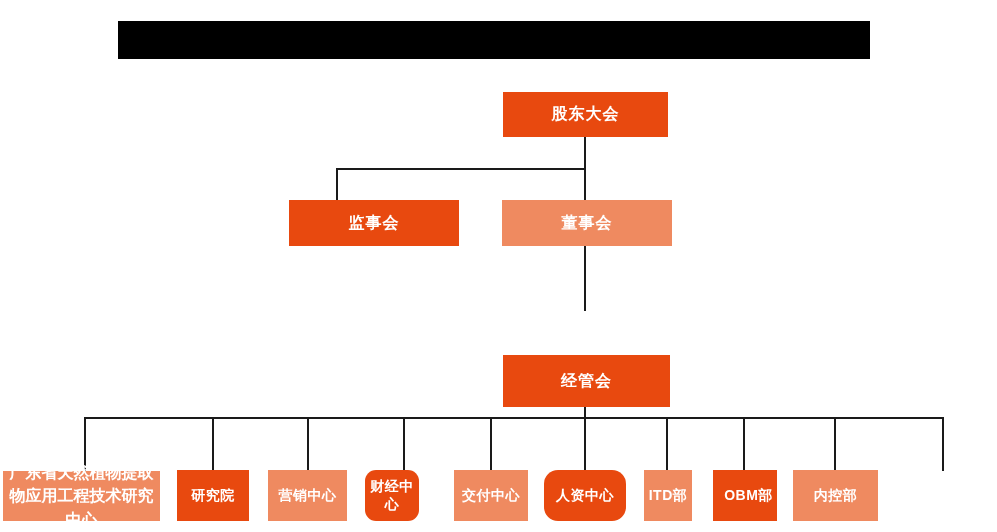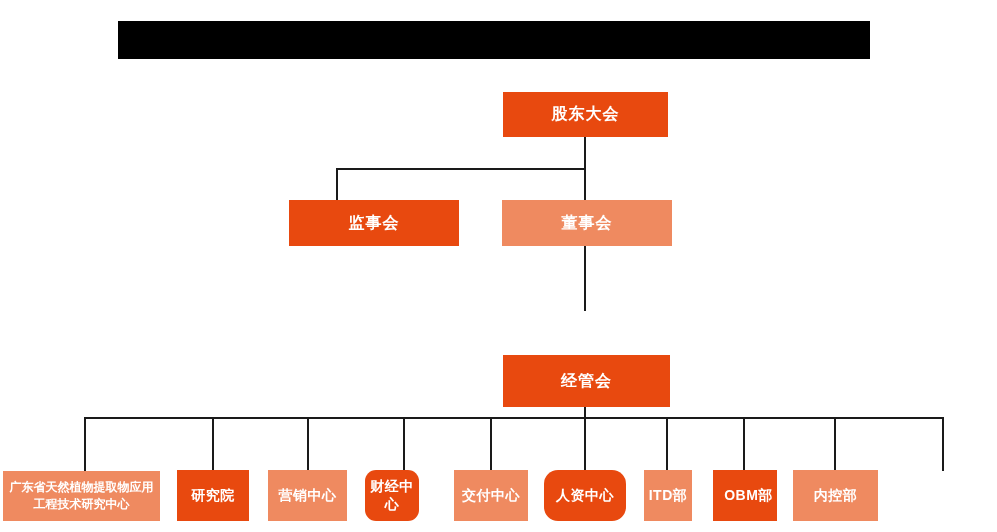--- a/index.html
+++ b/index.html
@@ -45,21 +45,21 @@
     position:absolute;
     background:var(--line);
   }
   
   .n-root {left:503px; top:92px;  width:165px; height:45px;}
   .n-sup  {left:253px; top:200px; width:170px; height:46px;margin-left:36px;}
   .n-board{left:502px; top:200px; width:170px; height:46px;}
   .n-mgmt {left:503px; top:311px; width:167px; height:52px;margin-top:44px;}
   
   .dept{top:470px; height:51px; font-size:14px; letter-spacing:0.5px;}
-  .d0{left:3px;   top:471px; height:50px; width:157px; font-size:12px; letter-spacing:0; line-height:1.45; padding:0 4px;}
+  .d0{left:3px;   top:471px; height:50px; width:157px; font-size:16px; letter-spacing:0; line-height:1.45; padding:0 4px;}
   .d1{left:177px; width:72px;}
   .d2{left:268px; width:79px;}
   .d3{left:365px; width:54px;border-radius:11px;}
   .d4{left:454px; width:74px;}
   .d5{left:544px; width:82px;border-radius:14px;}
   .d6{left:644px; width:48px;}
   .d7{left:713px; width:64px;padding-left:7px;}
   .d8{left:793px; width:85px;}
   .d9{left:895px; width:95px;}
   

